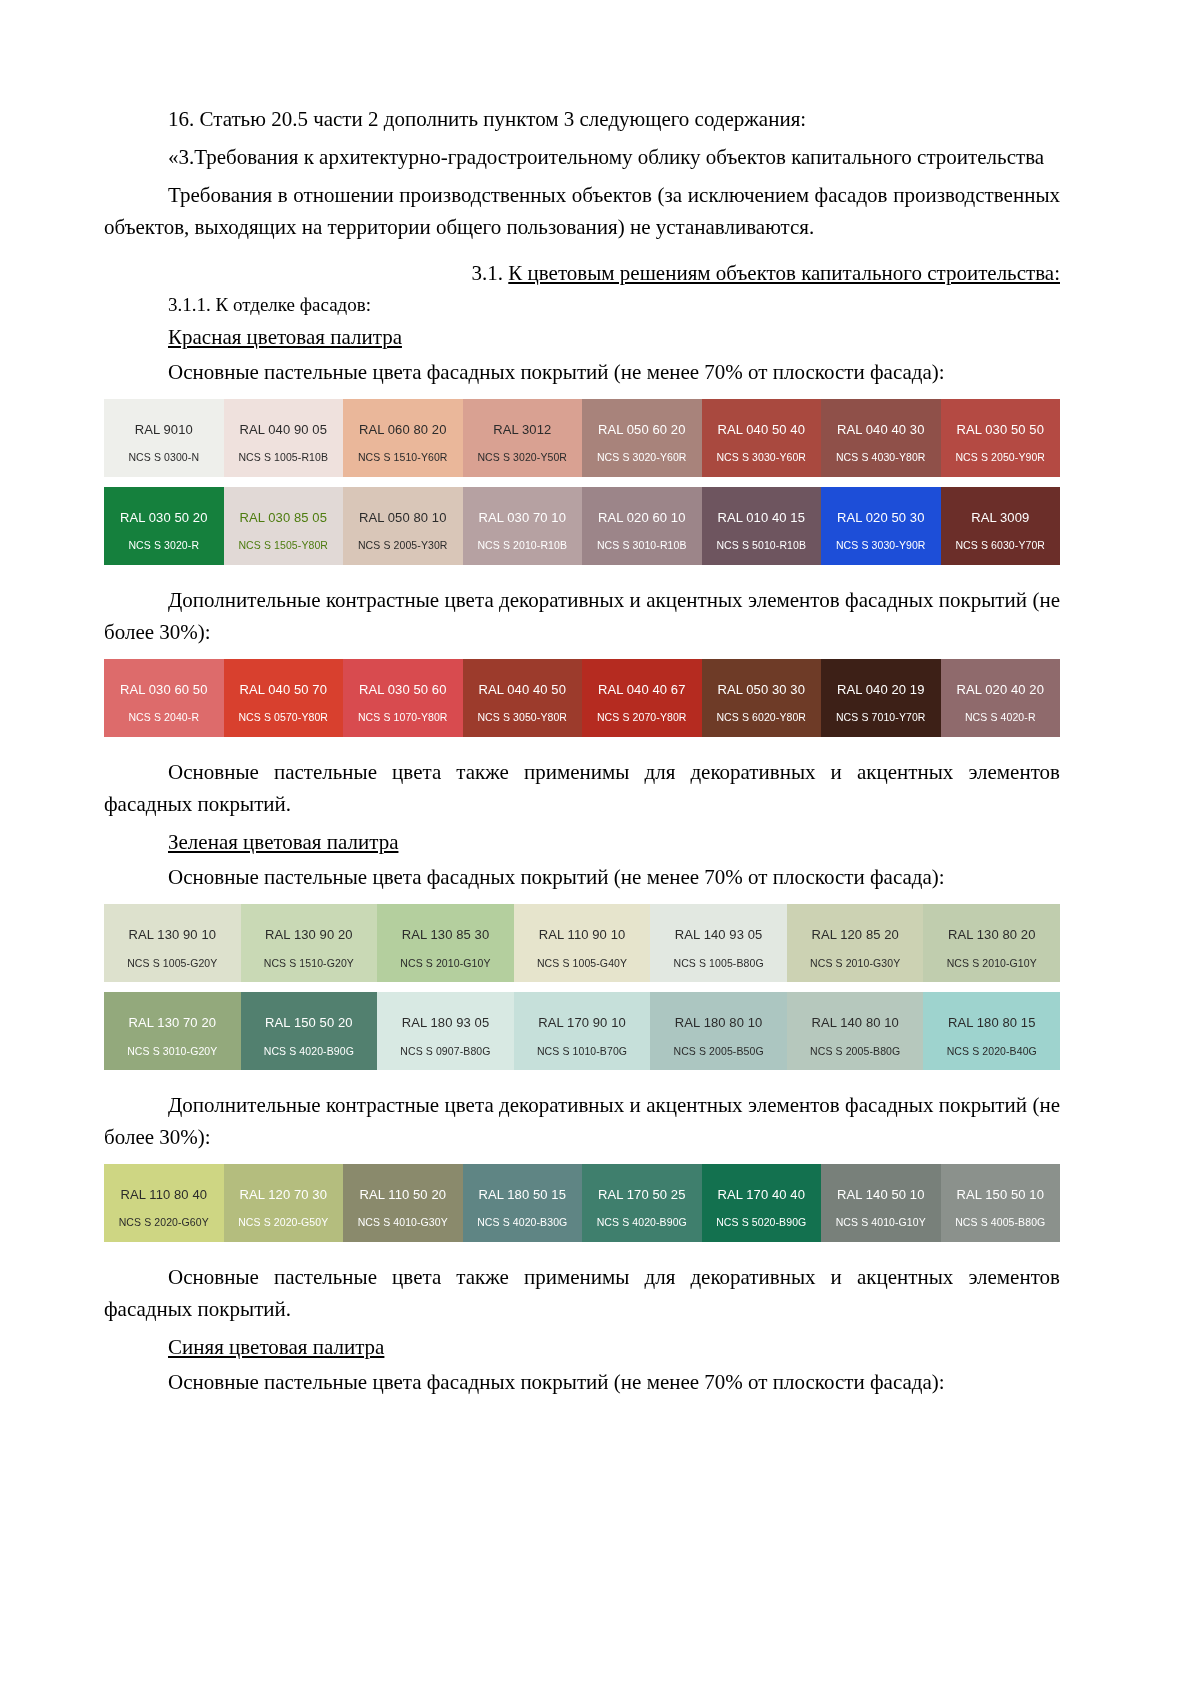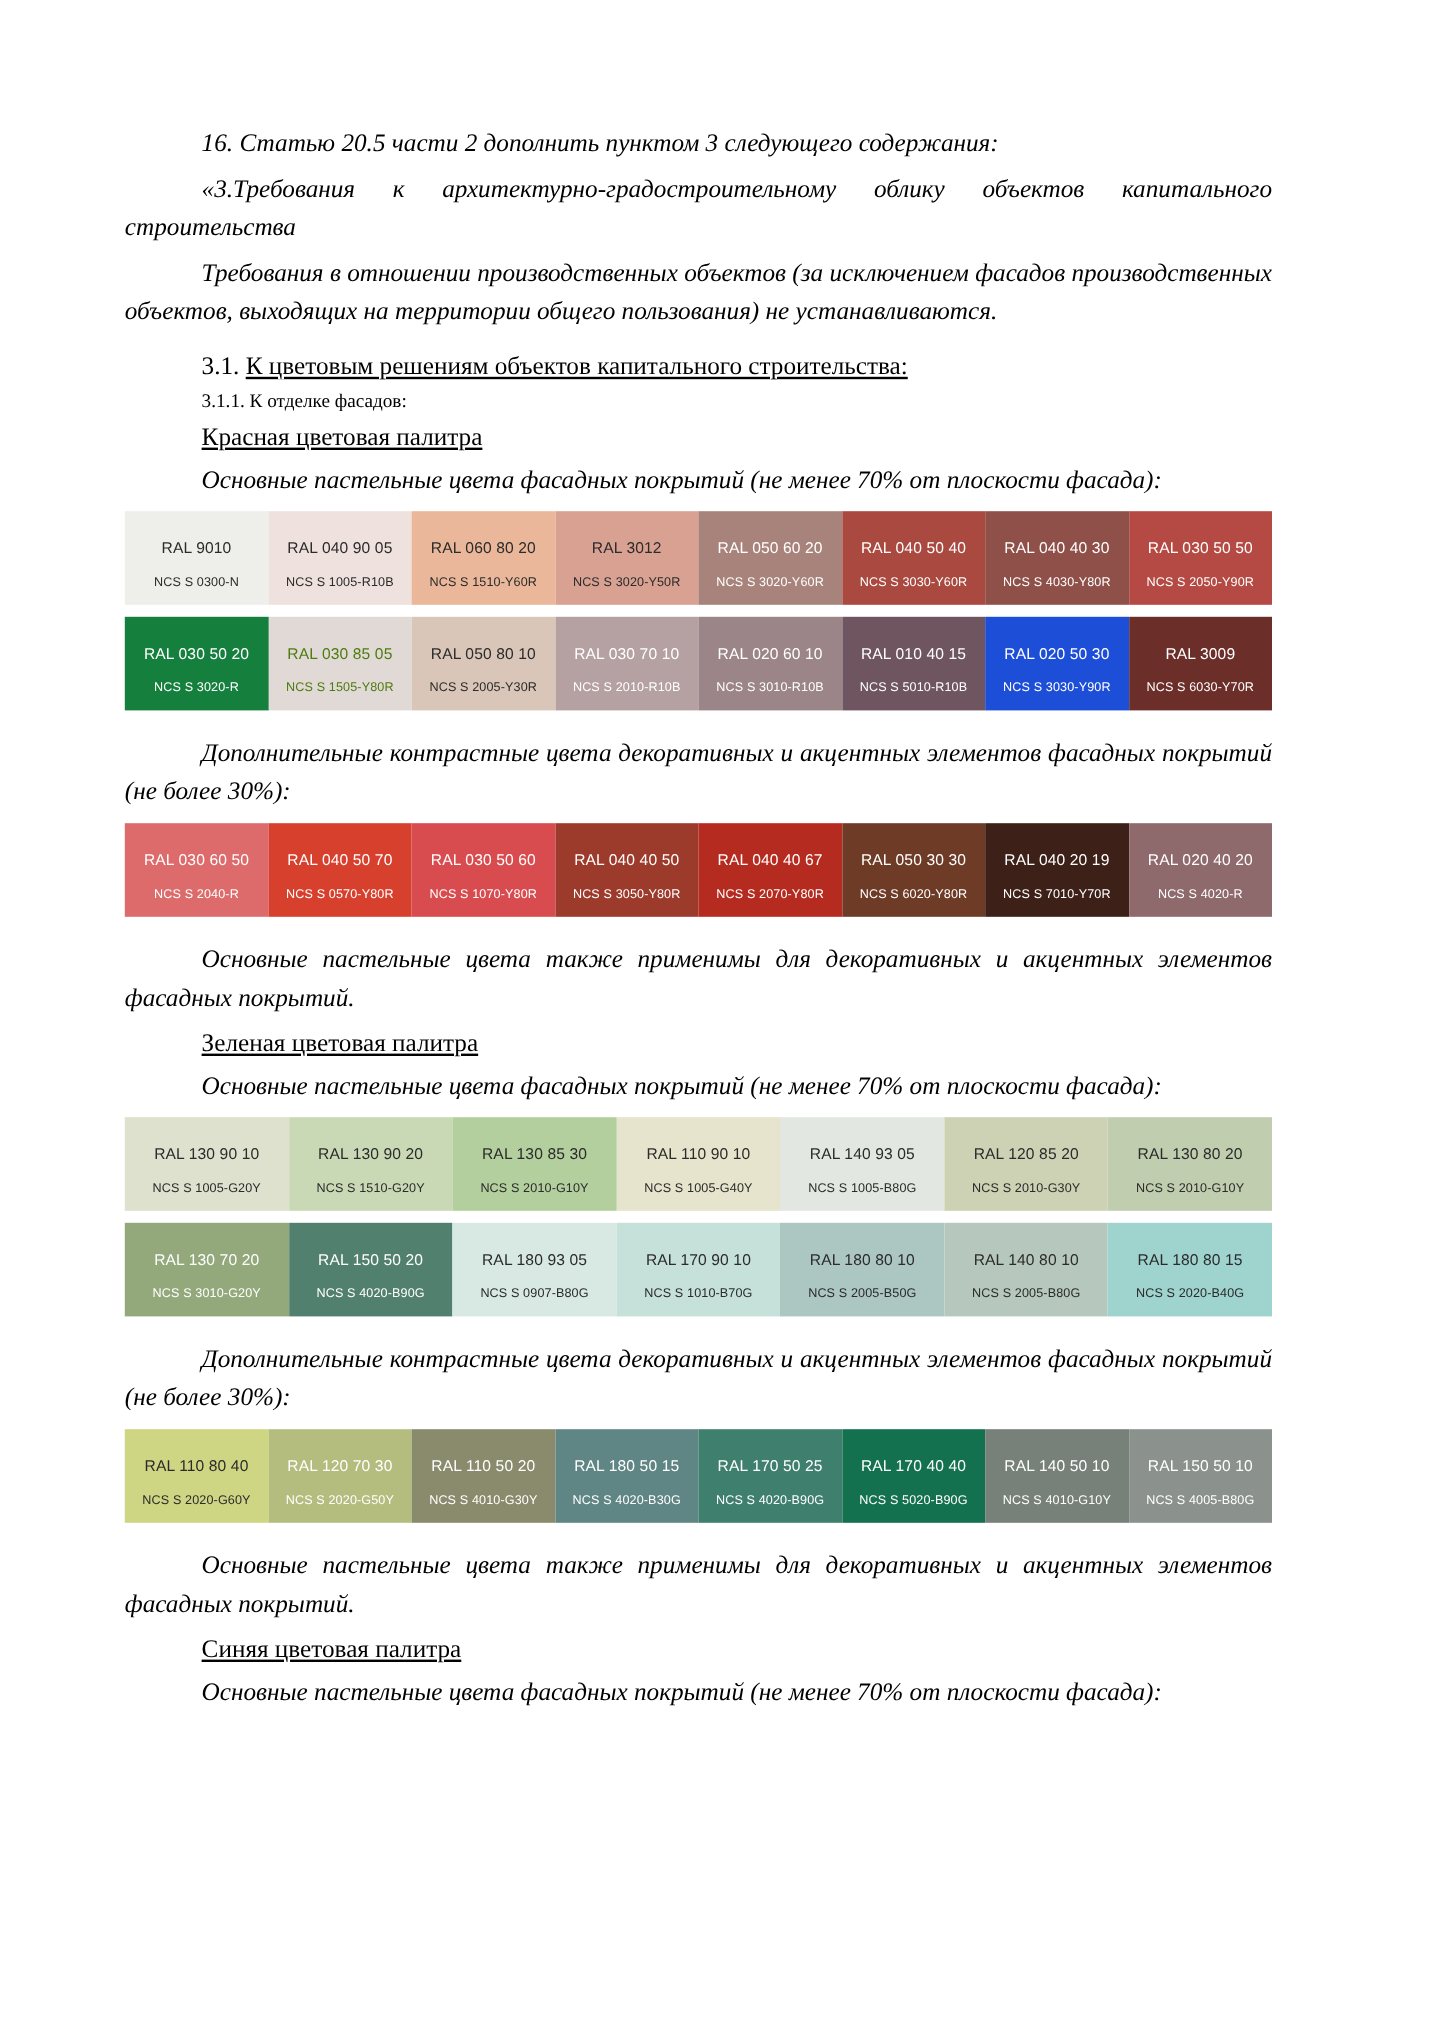--- a/index.html
+++ b/index.html
@@ -29,35 +29,34 @@
   }
 
   
   p.para {
     margin: 0 0 6px 0;
     font-size: 21px;
     line-height: 1.52;
     text-align: justify;
     text-justify: inter-word;
     text-indent: 64px;
-    font-style: italic;
   }
   p.heading-num {
     margin: 14px 0 2px 0;
     font-size: 21px;
     line-height: 1.5;
     text-indent: 64px;
-    text-align: left;
+    text-align: right;
   }
   .u {
     text-decoration: underline;
   }
   p.sub-line {
     margin: 0 0 0 0;
-    font-size: 16px;
+    font-size: 19px;
     line-height: 1.5;
     text-indent: 64px;
     text-align: left;
   }
   p.palette-title {
     margin: 2px 0 4px 0;
     font-size: 21px;
     line-height: 1.5;
     text-indent: 64px;
     text-align: left;

